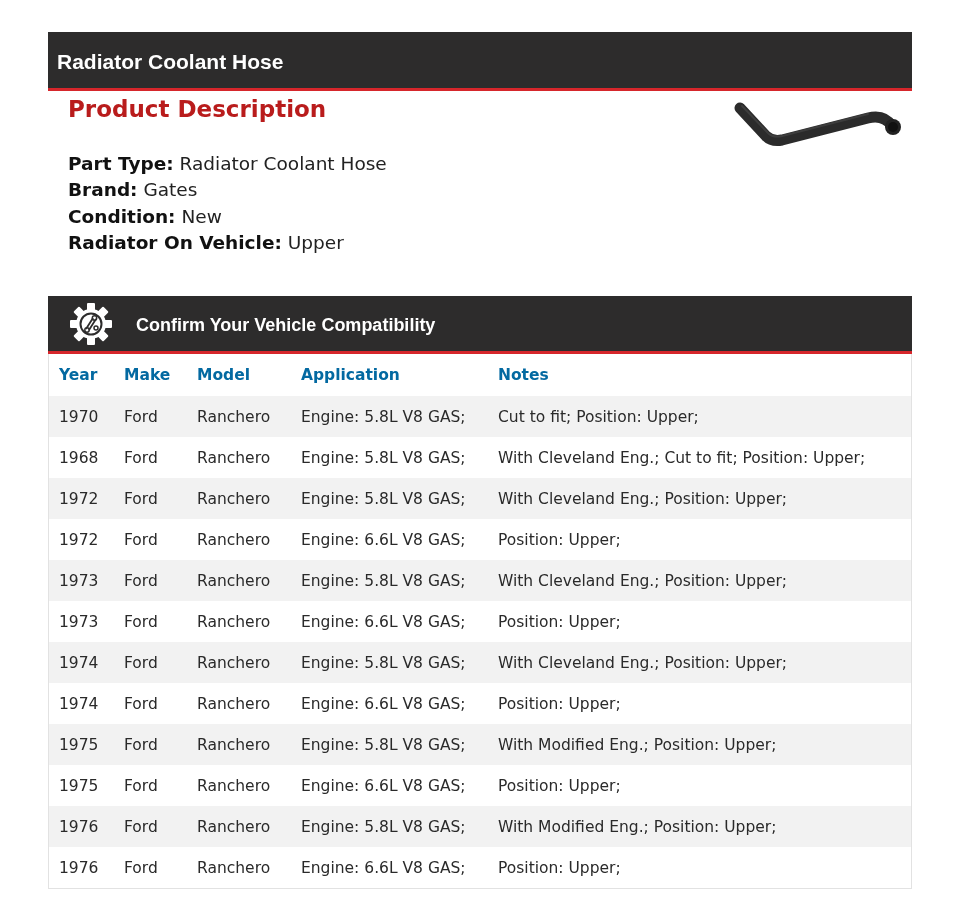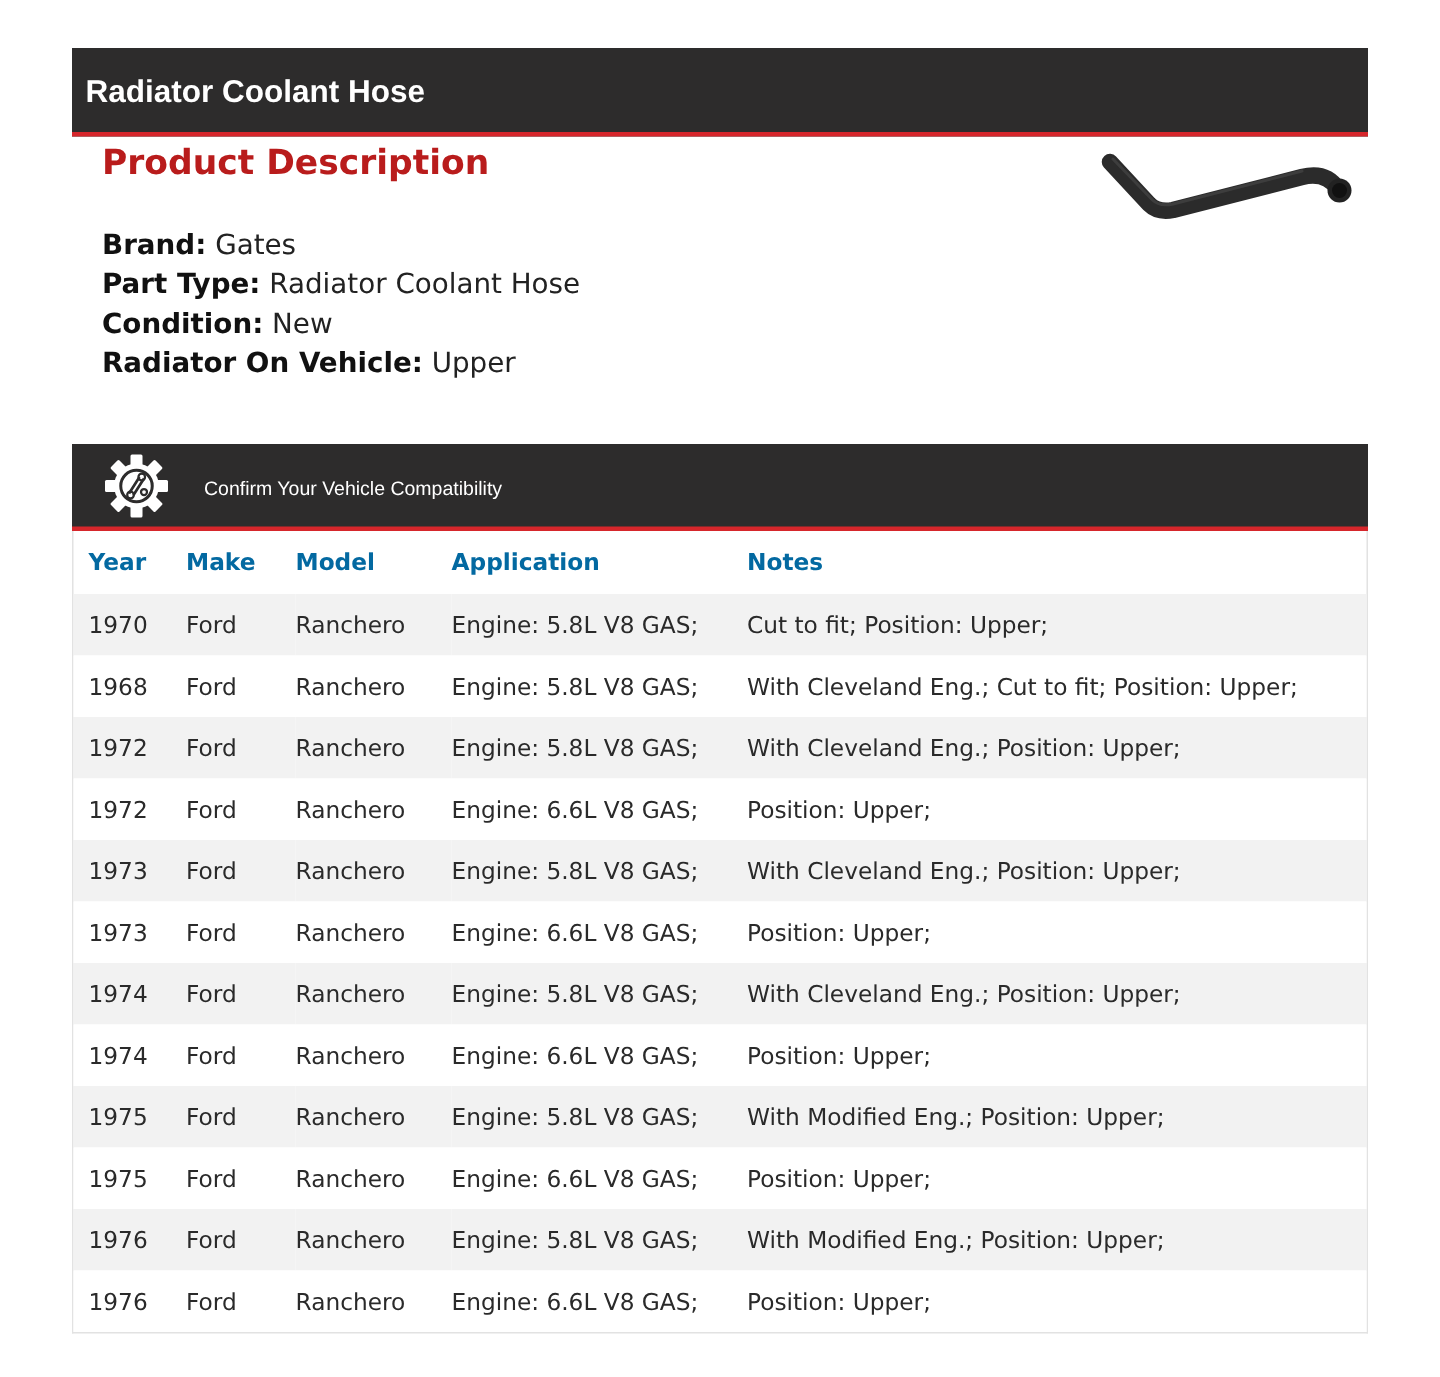--- a/index.html
+++ b/index.html
@@ -36,21 +36,21 @@
 
     .compat-bar {
       position: absolute; left: 48px; top: 296px; width: 864px; height: 58px;
       background: #2d2c2c;
       border-bottom: 3px solid #d6262b;
       display: flex; align-items: center;
     }
     .compat-bar .gear { width: 44px; height: 44px; margin-left: 21px; }
     .compat-bar .title {
       font-family: "Liberation Sans", sans-serif;
-      font-weight: normal; font-size: 13px; color: #ffffff;
+      font-weight: bold; font-size: 18px; color: #ffffff;
       margin-left: 23px; margin-top: 4px;
     }
 
     .table-wrap {
       position: absolute; left: 48px; top: 354px; width: 864px;
       border-left: 1px solid #e2e2e2;
       border-right: 1px solid #e2e2e2;
       border-bottom: 1px solid #e2e2e2;
     }
     table { width: 100%; border-collapse: collapse; }
@@ -73,26 +73,26 @@
 <div class="page">
 
   <div class="title-bar">
     <span class="title">Radiator Coolant Hose</span>
   </div>
 
   <h2 class="desc-heading">Product Description</h2>
 
   <div class="desc-list">
     <div class="desc-row">
+      <span class="k">Part Type:</span>
+      <span>Radiator Coolant Hose</span>
+    </div>
+    <div class="desc-row">
       <span class="k">Brand:</span>
       <span>Gates</span>
-    </div>
-    <div class="desc-row">
-      <span class="k">Part Type:</span>
-      <span>Radiator Coolant Hose</span>
     </div>
     <div class="desc-row">
       <span class="k">Condition:</span>
       <span>New</span>
     </div>
     <div class="desc-row">
       <span class="k">Radiator On Vehicle:</span>
       <span>Upper</span>
     </div>
   </div>

